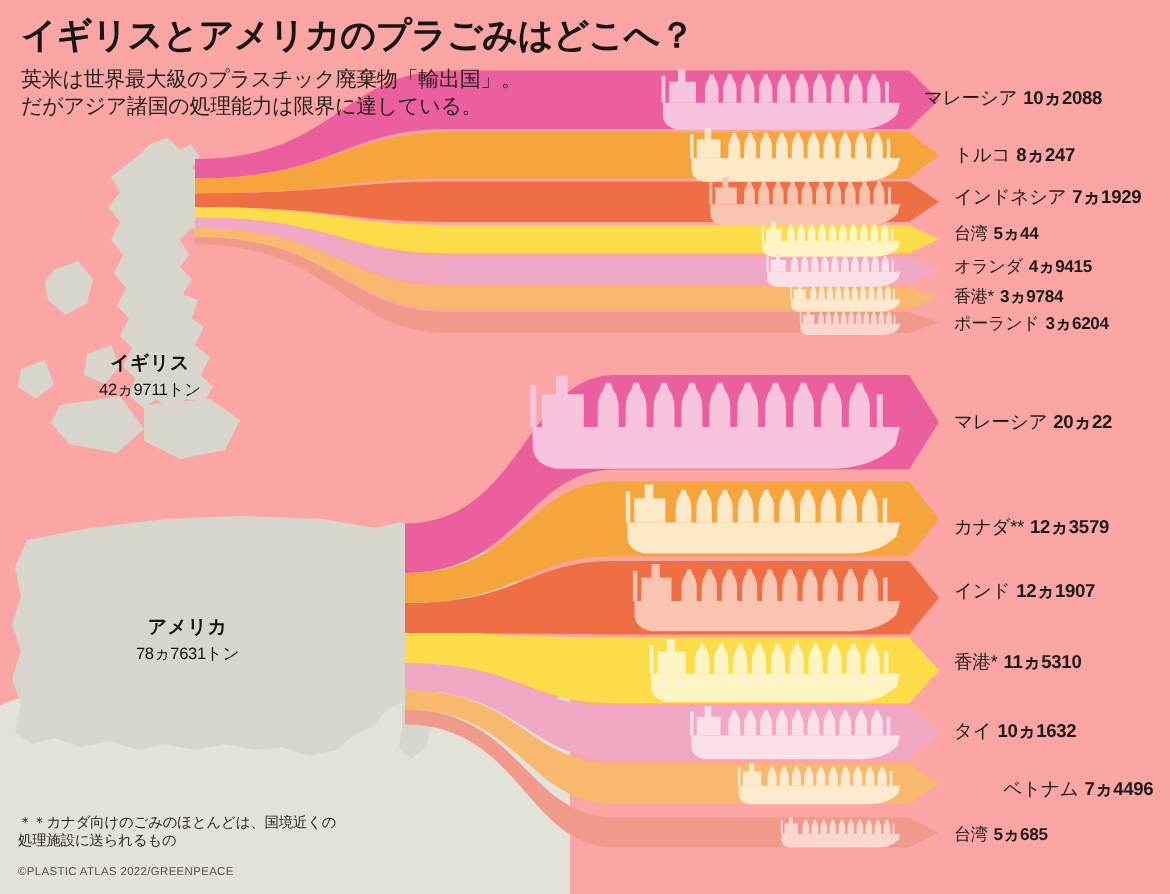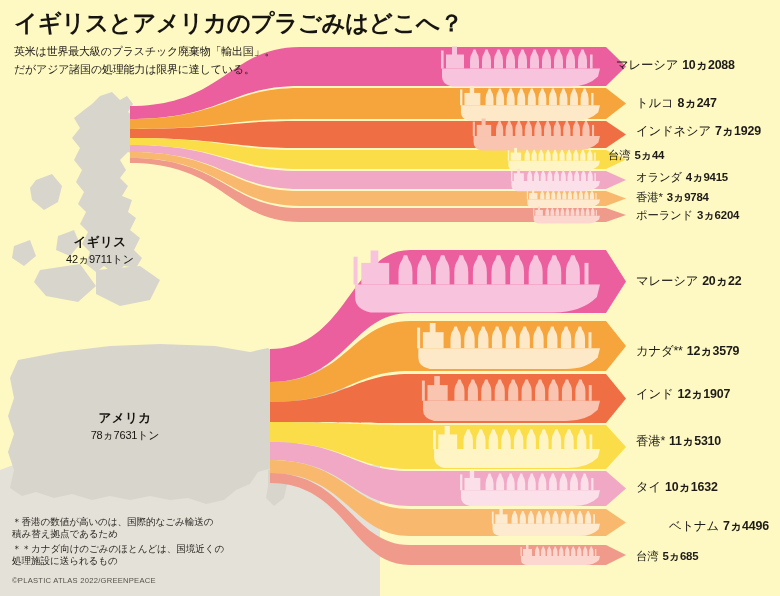--- a/index.html
+++ b/index.html
@@ -11,21 +11,21 @@
     height: 596px;
     background: #edeae1;
     font-family: "Liberation Sans", "DejaVu Sans", sans-serif;
     overflow: hidden;
     position: relative;
   }
   #infographic {
     position: relative;
     width: 780px;
     height: 596px;
-    background: #fef9c3;
+    background: #fca5a5;
     overflow: hidden;
   }
   .canvas-svg {
     position: absolute;
     left: 0;
     top: 0;
     width: 780px;
     height: 596px;
   }
   .txt-layer {
@@ -44,21 +44,21 @@
     top: 7px;
     font-size: 23.5px;
     font-weight: bold;
     color: #171512;
     letter-spacing: -0.4px;
     white-space: nowrap;
   }
   .subtitle-line {
     position: absolute;
     left: 14px;
-    font-size: 11px;
+    font-size: 14px;
     color: #24211d;
     white-space: nowrap;
     letter-spacing: -0.2px;
   }
   #sub0 { top: 44px; }
   #sub1 { top: 62px; }
   #sub2 { top: 80px; font-weight: bold; font-size: 11.6px; }
 
   .dest-label {
     position: absolute;
@@ -391,21 +391,21 @@
 
     <div id="title">イギリスとアメリカのプラごみはどこへ？</div>
 
     <div class="subtitle-line" id="sub0">英米は世界最大級のプラスチック廃棄物「輸出国」。</div>
     <div class="subtitle-line" id="sub1">だがアジア諸国の処理能力は限界に達している。</div>
 
     <div id="labels-host">
         <div class="dest-label" style="left: 616px; top: 57px;"><span class="country">マレーシア</span><span class="amount">10ヵ2088</span></div>
         <div class="dest-label" style="left: 636px; top: 95px;"><span class="country">トルコ</span><span class="amount">8ヵ247</span></div>
         <div class="dest-label" style="left: 636px; top: 123px;"><span class="country">インドネシア</span><span class="amount">7ヵ1929</span></div>
-        <div class="dest-label small" style="left: 608px; top: 148px;"><span class="country">台湾</span><span class="amount">5ヵ44</span></div>
+        <div class="dest-label small" style="left: 636px; top: 148px;"><span class="country">台湾</span><span class="amount">5ヵ44</span></div>
         <div class="dest-label small" style="left: 636px; top: 170px;"><span class="country">オランダ</span><span class="amount">4ヵ9415</span></div>
         <div class="dest-label small" style="left: 636px; top: 190px;"><span class="country">香港*</span><span class="amount">3ヵ9784</span></div>
         <div class="dest-label small" style="left: 636px; top: 208px;"><span class="country">ポーランド</span><span class="amount">3ヵ6204</span></div>
         <div class="dest-label" style="left: 636px; top: 273px;"><span class="country">マレーシア</span><span class="amount">20ヵ22</span></div>
         <div class="dest-label" style="left: 636px; top: 343px;"><span class="country">カナダ**</span><span class="amount">12ヵ3579</span></div>
         <div class="dest-label" style="left: 636px; top: 386px;"><span class="country">インド</span><span class="amount">12ヵ1907</span></div>
         <div class="dest-label" style="left: 636px; top: 433px;"><span class="country">香港*</span><span class="amount">11ヵ5310</span></div>
         <div class="dest-label" style="left: 636px; top: 479px;"><span class="country">タイ</span><span class="amount">10ヵ1632</span></div>
         <div class="dest-label" style="left: 669px; top: 518px;"><span class="country">ベトナム</span><span class="amount">7ヵ4496</span></div>
         <div class="dest-label small" style="left: 636px; top: 549px;"><span class="country">台湾</span><span class="amount">5ヵ685</span></div>
@@ -414,20 +414,18 @@
         <div class="map-label" style="left: 5px; top: 222px; width: 190px;">
           <span class="ml-name">イギリス</span>
           <span class="ml-val">42ヵ9711トン</span>
         </div>
         <div class="map-label" style="left: 30px; top: 398px; width: 190px;">
           <span class="ml-name">アメリカ</span>
           <span class="ml-val">78ヵ7631トン</span>
         </div>
       </div>
 
-    <div class="footnote" id="fn0">＊香港の数値が高いのは、国際的なごみ輸送の
-積み替え拠点であるため</div>
     <div class="footnote" id="fn1">＊＊カナダ向けのごみのほとんどは、国境近くの
 処理施設に送られるもの</div>
     <div id="credit">©PLASTIC ATLAS 2022/GREENPEACE</div>
 
   </div>
 </div>
 
 </body></html>

